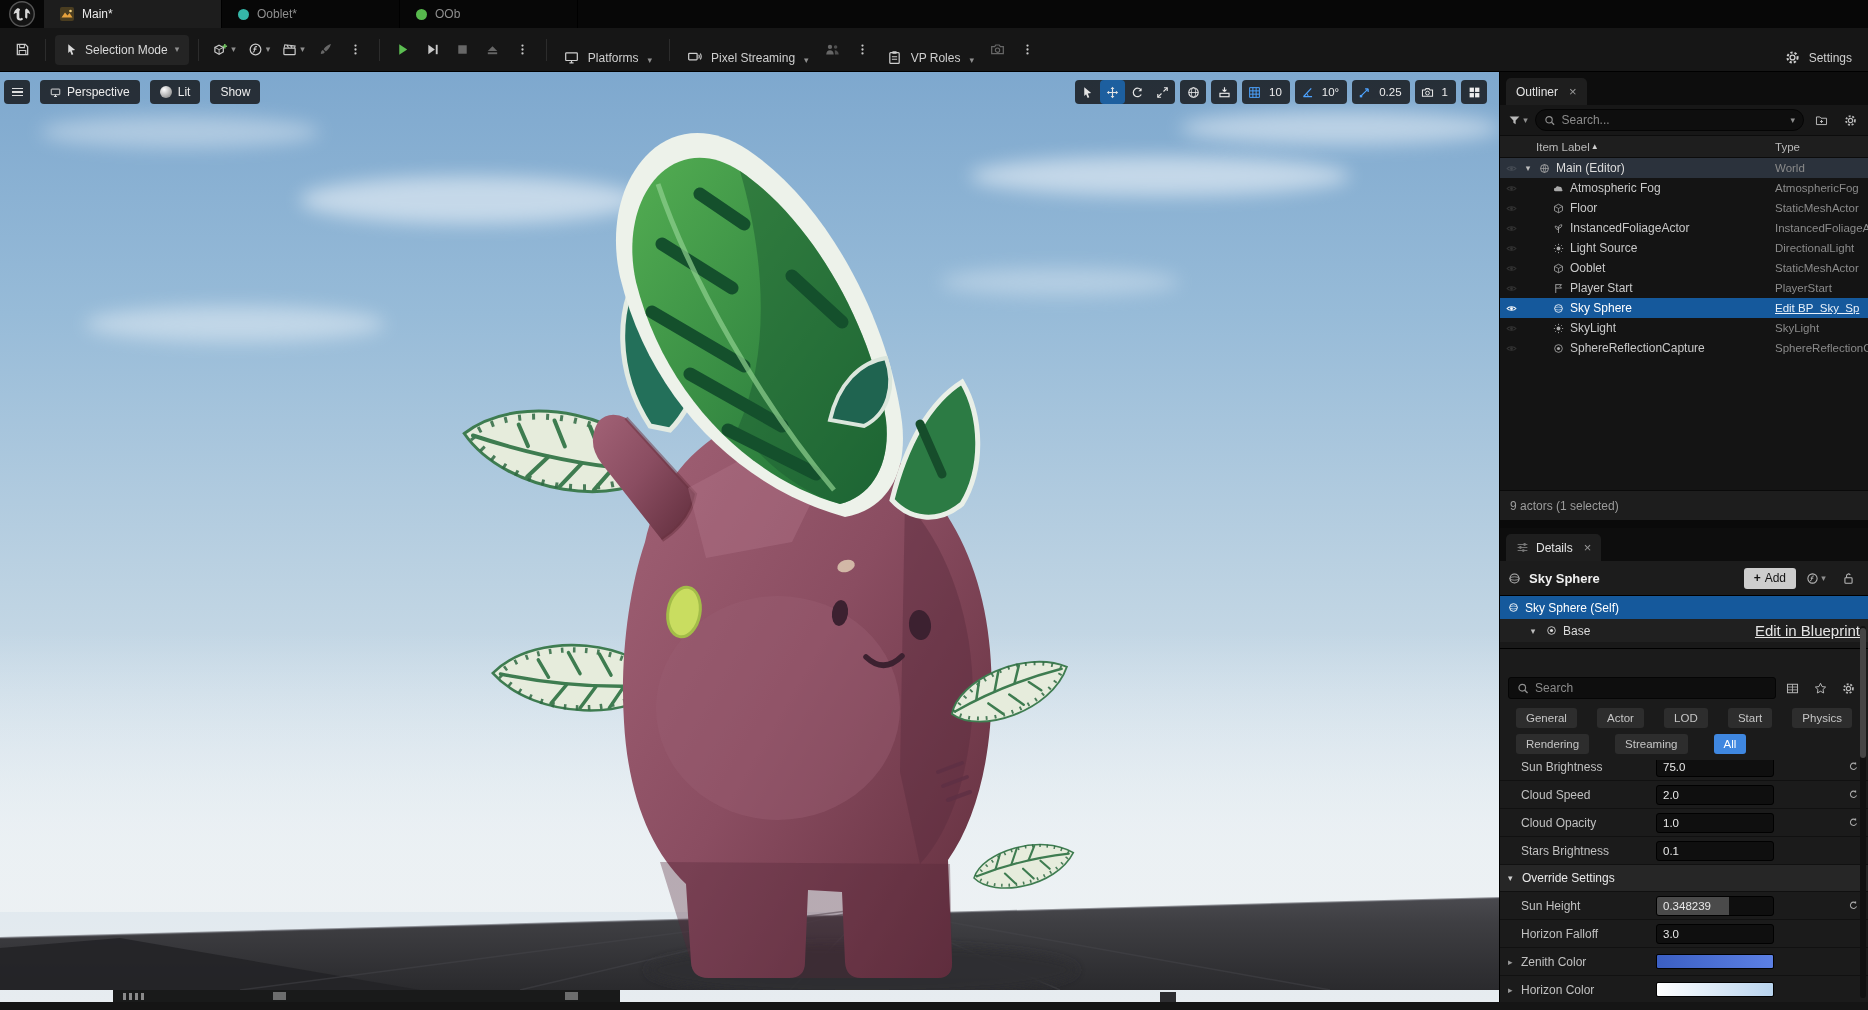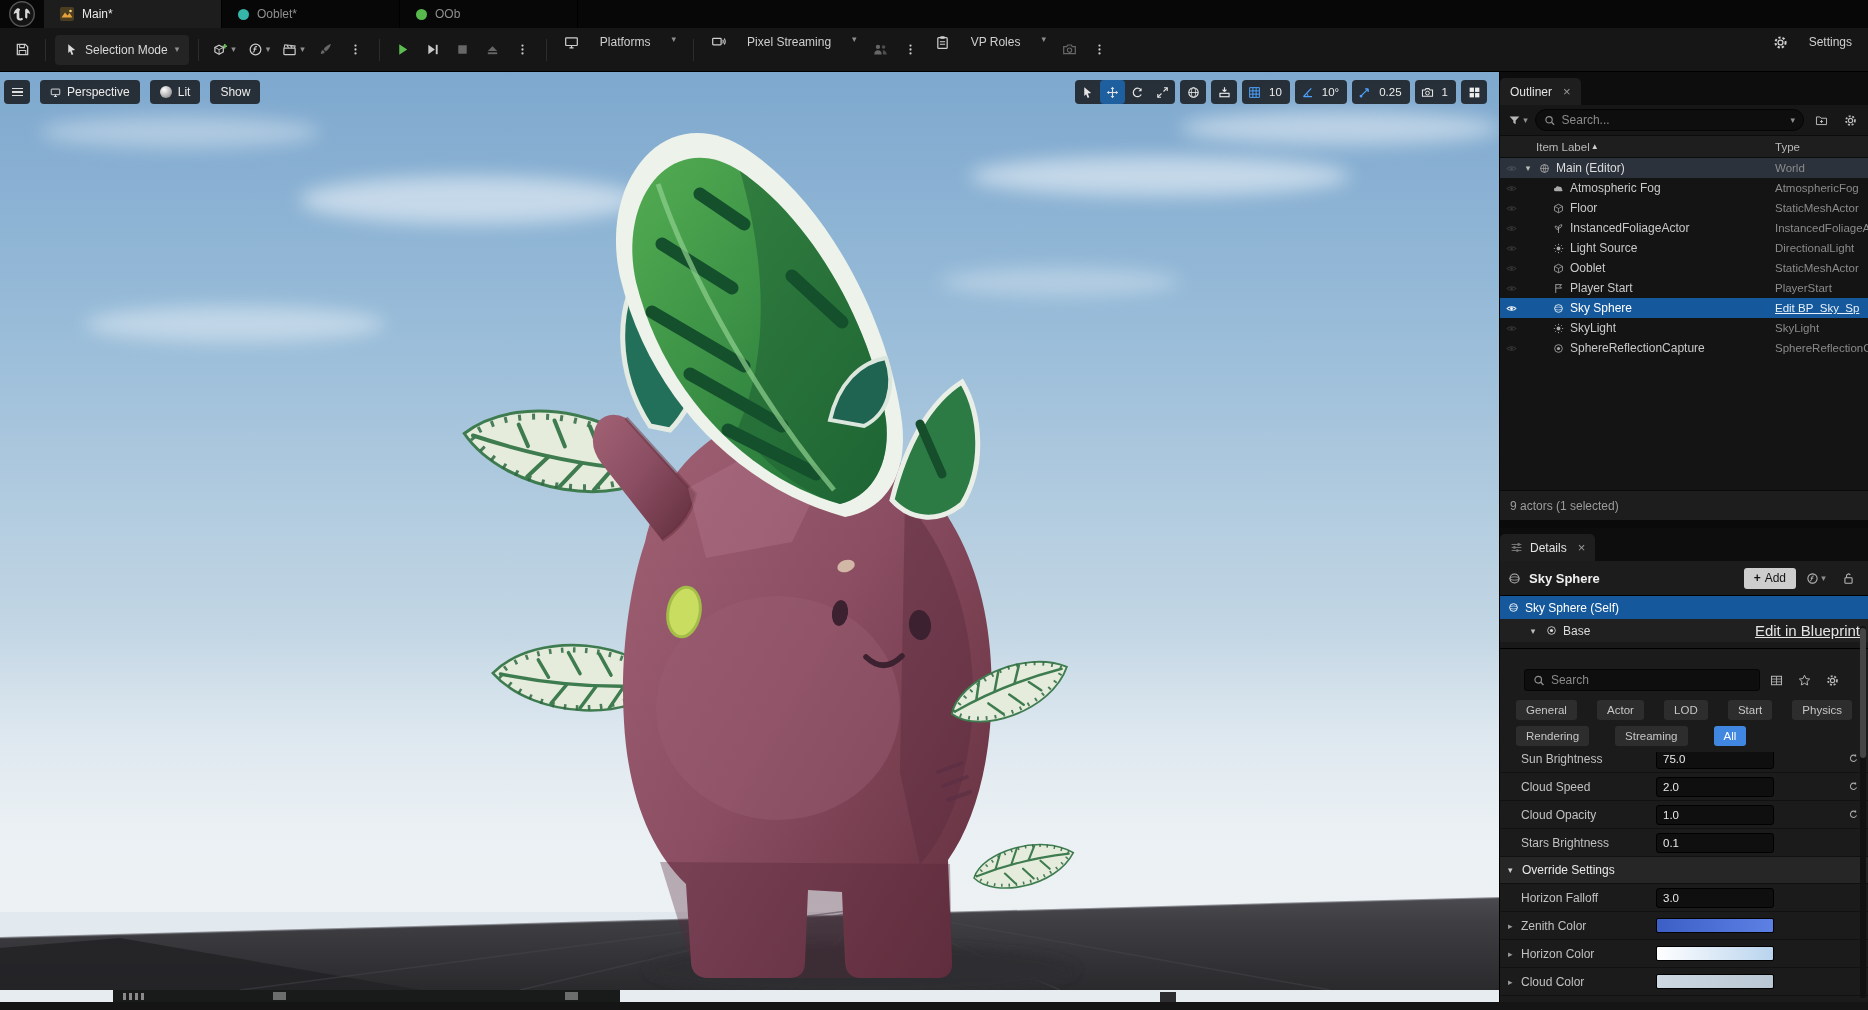--- a/index.html
+++ b/index.html
@@ -22,21 +22,21 @@
 .tab-ic{display:flex;align-items:center}
 .dot{width:11px;height:11px;border-radius:50%}
 .dot.teal{background:#35b6a8}
 .dot.green{background:#57b94d}
 
 
 .toolbar{height:44px;background:#161616;display:flex;align-items:center;padding:0 8px;gap:2px;border-bottom:1px solid #000;overflow:hidden}
 .tb-sep{width:1px;height:22px;background:#2c2c2c;margin:0 7px;flex:none}
 .tb-icon{height:30px;min-width:28px;display:flex;align-items:center;justify-content:center;gap:3px;border-radius:4px;color:#c9c9c9;padding:0 5px;flex:none}
 .tb-btn{height:30px;display:flex;align-items:center;gap:7px;padding:0 10px;border-radius:4px;color:#dadada;background:#242424;flex:none}
-.tb-flat{height:30px;display:flex;align-items:flex-start;gap:21px;padding:0 8px;border-radius:4px;color:#cfcfcf;flex:none}
+.tb-flat{height:30px;display:flex;align-items:flex-end;gap:9px;padding:0 8px;border-radius:4px;color:#cfcfcf;flex:none}
 .chev{font-size:9px;color:#8f8f8f;line-height:1}
 .dim{opacity:.45}
 .green-ic{color:#5cbe52}
 .settings-btn{margin-left:auto;flex:none}
 
 
 .main{display:flex;height:930px}
 .viewport{position:relative;width:1499px;height:930px;overflow:hidden;flex:none;
   background:linear-gradient(180deg,#7ea8ce 0%,#97bbd8 26%,#bcd2e2 55%,#dde7ee 82%,#e7ecf0 100%)}
 .scene{position:absolute;left:0;top:0;width:1499px;height:918px}
@@ -56,21 +56,21 @@
 
 .bottom-sliver{position:absolute;left:0;bottom:0;width:100%;height:12px}
 .slab{position:absolute;left:113px;bottom:0;width:507px;height:12px;background:rgba(8,8,8,.92);display:flex;align-items:center}
 .bars{display:flex;gap:3px;margin-left:10px}
 .bars i{display:block;width:3px;height:7px;background:#8a8a8a}
 .slab .sq{position:absolute;top:2px;width:13px;height:8px;background:#9a9a9a;opacity:.65}
 .floor-dot{position:absolute;left:1160px;bottom:0;width:16px;height:10px;background:#0c0c0e;opacity:.85}
 
 
 .rightpanel{width:369px;flex:none;display:flex;flex-direction:column;background:#1b1b1b;border-left:1px solid #000}
-.panel-tabrow{height:33px;background:#0d0d0d;display:flex;align-items:flex-end;flex:none}
+.panel-tabrow{height:33px;background:#0d0d0d;display:flex;align-items:flex-end;padding-left:6px;flex:none}
 .panel-tab{height:27px;background:#1e1e1e;border-radius:5px 5px 0 0;display:flex;align-items:center;gap:7px;padding:0 10px;color:#e3e3e3}
 .pt-close{color:#9a9a9a;font-size:13px;line-height:1;margin-left:4px}
 .mini{width:24px;height:22px;display:flex;align-items:center;justify-content:center;gap:2px;color:#b9b9b9;border-radius:3px;flex:none}
 .searchbox{flex:1;height:22px;background:#0e0e0e;border:1px solid #050505;border-radius:11px;display:flex;align-items:center;gap:6px;padding:0 8px;color:#8f8f8f}
 
 
 .outliner{height:448px;display:flex;flex-direction:column;flex:none;background:#171717}
 .o-searchrow{height:30px;display:flex;align-items:center;gap:5px;padding:0 6px;background:#171717;flex:none}
 .o-colheader{height:23px;display:flex;align-items:center;background:#1e1e1e;border-top:1px solid #0c0c0c;border-bottom:1px solid #0c0c0c;color:#b9b9b9;font-size:11.5px;flex:none}
 .oc-label{flex:1;padding-left:36px;display:flex;align-items:center;gap:1px}
@@ -97,21 +97,21 @@
 .details{flex:1;display:flex;flex-direction:column;position:relative;overflow:hidden;background:#1b1b1b}
 .d-header{height:34px;display:flex;align-items:center;gap:8px;padding:0 8px;background:#1c1c1c;flex:none;color:#b9b9b9}
 .d-title{font-size:13px;font-weight:bold;color:#f0f0f0;flex:1}
 .add-btn{height:21px;background:#cdcdcd;color:#121212;border-radius:3px;display:flex;align-items:center;gap:4px;padding:0 10px;font-size:12px;flex:none}
 .add-btn .plus{font-weight:bold}
 .components{border-top:1px solid #000;border-bottom:1px solid #000;background:#191919;padding-bottom:6px;flex:none}
 .comp-row{height:23px;display:flex;align-items:center;gap:6px;padding:0 8px;color:#dcdcdc}
 .comp-row.root{background:#15599c;color:#fff}
 .comp-row.child{padding-left:26px;background:#202020}
 .bp-link{margin-left:auto;color:#e4e4e4;text-decoration:underline;font-size:15px;cursor:pointer}
-.d-searchrow{height:30px;display:flex;align-items:center;gap:4px;padding:0 24px;margin-top:16px;flex:none}
+.d-searchrow{height:30px;display:flex;align-items:center;gap:4px;padding:0 8px;margin-top:24px;flex:none}
 .d-searchrow .searchbox{border-radius:3px}
 .chips{display:flex;flex:none;align-items:center}
 .chips.row1{justify-content:space-between;padding:0 16px;margin-top:4px;height:22px}
 .chips.row2{gap:26px;padding-left:16px;margin:4px 0 5px;height:22px}
 .chip{height:20px;display:flex;align-items:center;padding:0 10px;background:#2d2d2d;border-radius:3px;color:#c6c6c6;font-size:11.5px;flex:none}
 .chip.active{background:#3f87e0;color:#fff}
 .props{flex:1;overflow:hidden;background:#1b1b1b;position:relative}
 .props .prop-row:first-child{margin-top:-7px}
 .prop-row{height:28px;display:flex;align-items:center;padding-left:8px;border-bottom:1px solid rgba(0,0,0,.35);position:relative}
 .p-caret{width:13px;font-size:9px;color:#9a9a9a;flex:none}
@@ -1008,20 +1008,30 @@
             <span class="p-caret"></span>
             <span class="p-label">Stars Brightness</span>
             <div class="p-value">0.1</div>
           </div>
           <div class="prop-row section">
             <span class="s-caret">▾</span>
             <span class="s-label">Override Settings</span>
           </div>
           <div class="prop-row">
             <span class="p-caret"></span>
+            <span class="p-label">Sun Height</span>
+            <div class="p-value slider"><i class="fill"></i><span>0.348239</span></div>
+            <span class="p-reset">
+                <svg class="ic xs">
+                  <use href="#sym-reset"></use>
+                </svg>
+              </span>
+          </div>
+          <div class="prop-row">
+            <span class="p-caret"></span>
             <span class="p-label">Horizon Falloff</span>
             <div class="p-value">3.0</div>
           </div>
           <div class="prop-row">
             <span class="p-caret">▸</span>
             <span class="p-label">Zenith Color</span>
             <div class="swatch" style="background: linear-gradient(90deg, rgb(59, 95, 196), rgb(92, 128, 228));"></div>
           </div>
           <div class="prop-row">
             <span class="p-caret">▸</span>

